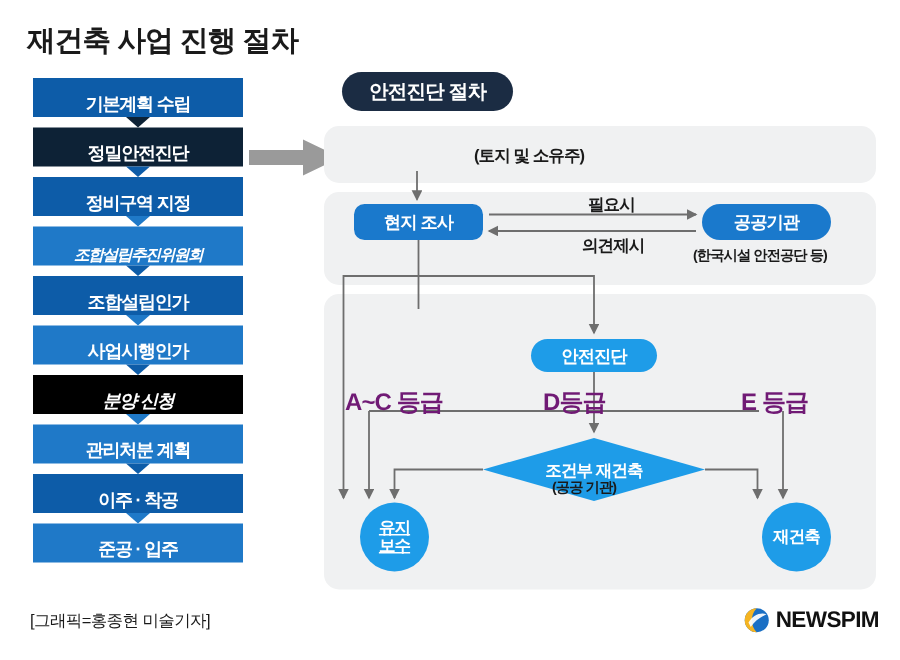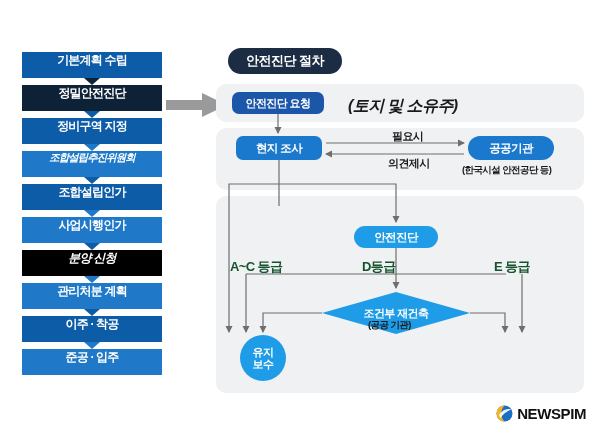--- a/index.html
+++ b/index.html
@@ -18,21 +18,21 @@
     font-size:19px;font-weight:700;color:#1a1a1a;
     letter-spacing:-0.5px;
   }
 
   
   .left-col{position:absolute;left:22px;top:52px;width:140px;}
   .step{
     position:relative;
     height:26px;
     margin-bottom:7px;
-    display:flex;align-items:flex-start;justify-content:center;
+    display:flex;align-items:flex-end;justify-content:center;
     color:#ffffff;
     font-size:12px;font-weight:700;
     letter-spacing:-0.8px;
     box-shadow:0 0 0 0 rgba(0,0,0,0);
   }
   .step:last-child{margin-bottom:0;}
   .step .caret{
     position:absolute;left:50%;bottom:-7px;
     transform:translateX(-50%);
     width:0;height:0;
@@ -75,29 +75,29 @@
   }
   .n-request{left:16px;top:44px;width:92px;height:22px;background:#1b56a8;font-size:11px;}
   .n-survey {left:20px;top:88px;width:86px;height:24px;background:#1a79cc;font-size:11.5px;}
   .n-public {left:252px;top:88px;width:86px;height:24px;background:#1a79cc;font-size:11.5px;border-radius:12px;}
   .n-diag   {left:138px;top:178px;width:84px;height:22px;background:#1e9ce8;font-size:11.5px;border-radius:11px;}
 
   .note{
     position:absolute;color:#1a1a1a;font-weight:700;
     letter-spacing:-0.6px;white-space:nowrap;
   }
-  .note-owner {left:132px;top:48px;font-size:16px;font-style:italic;}
+  .note-owner {left:100px;top:48px;font-size:11px;}
   .note-need  {left:176px;top:81px;font-size:11px;}
   .note-opin  {left:172px;top:108px;font-size:11px;}
   .note-kisc  {left:246px;top:116px;font-size:9.5px;font-weight:700;}
   .note-pub2  {left:152px;top:271px;font-size:9.5px;font-weight:700;}
 
   .grade{
-    position:absolute;color:#14532d;font-weight:700;
-    font-size:13px;letter-spacing:-0.6px;white-space:nowrap;
+    position:absolute;color:#701a75;font-weight:700;
+    font-size:16px;letter-spacing:-0.6px;white-space:nowrap;
   }
   .g-ac{left:14px;top:210px;}
   .g-d {left:146px;top:210px;}
   .g-e {left:278px;top:210px;}
 
   .diamond{
     position:absolute;left:106px;top:244px;
     width:148px;height:42px;
   }
   .diamond .dshape{
@@ -113,21 +113,21 @@
 
   .circ{
     position:absolute;
     border-radius:50%;
     background:#1e9ce8;
     display:flex;flex-direction:column;
     align-items:center;justify-content:center;
     color:#ffffff;font-size:11px;font-weight:700;
     line-height:12px;letter-spacing:-0.6px;
   }
-  .c-keep{left:24px;top:287px;width:46px;height:46px;}
+  .c-keep{left:24px;top:287px;width:46px;height:46px;text-decoration:underline;}
   .c-rebuild{left:292px;top:287px;width:46px;height:46px;}
 
   .conn{position:absolute;left:0;top:0;width:368px;height:345px;pointer-events:none;}
 
   
   .credit{
     position:absolute;left:20px;top:406px;
     font-size:11px;color:#1a1a1a;letter-spacing:-0.4px;
   }
   .brand{
@@ -137,20 +137,21 @@
   .brand .mark{width:17px;height:17px;}
   .brand .word{
     font-size:15px;font-weight:700;color:#111111;letter-spacing:-0.4px;
   }
 </style>
 </head>
 <body>
 
 <div id="root">
 
+  <div class="page-title">재건축 사업 진행 절차</div>
 
   <div class="left-col">
     <div class="step" style="background: rgb(13, 92, 168);">
       <span>기본계획 수립</span>
       <span class="caret" style="border-top-color: rgb(13, 34, 54);"></span>
     </div>
     <div class="step" style="background: rgb(13, 34, 54);">
       <span>정밀안전진단</span>
       <span class="caret" style="border-top-color: rgb(13, 92, 168);"></span>
     </div>
@@ -224,21 +225,20 @@
 
       <path d="M180,200 L180,240" stroke="#6e6e6e" stroke-width="1.2" fill="none" marker-end="url(#ah)"></path>
 
       <path d="M106,265 L47,265 L47,284" stroke="#6e6e6e" stroke-width="1.2" fill="none" marker-end="url(#ah)"></path>
 
       <path d="M254,265 L289,265 L289,284" stroke="#6e6e6e" stroke-width="1.2" fill="none" marker-end="url(#ah)"></path>
     </svg>
 
     <div class="panel-header">안전진단 절차</div>
 
-    <div class="node n-request">안전진단 요청</div>
     <div class="note note-owner">(토지 및 소유주)</div>
 
     <div class="node n-survey">현지 조사</div>
     <div class="node n-public">공공기관</div>
     <div class="note note-need">필요시</div>
     <div class="note note-opin">의견제시</div>
     <div class="note note-kisc">(한국시설 안전공단 등)</div>
 
     <div class="node n-diag">안전진단</div>
 
@@ -249,22 +249,26 @@
     <div class="diamond">
       <div class="dshape"></div>
       <div class="dlabel">조건부 재건축</div>
     </div>
     <div class="note note-pub2">(공공 기관)</div>
 
     <div class="circ c-keep">
       <span>유지</span>
       <span>보수</span>
     </div>
-  </div>
-
+    <div class="circ c-rebuild">
+      <span>재건축</span>
+    </div>
+  </div>
+
+  <div class="credit">[그래픽=홍종현 미술기자]</div>
   <div class="brand">
     <svg class="mark" viewBox="0 0 34 34">
       <circle cx="17" cy="17" r="16" fill="#1a6fc4"></circle>
       <path d="M17 1 A16 16 0 0 0 17 33 A23 23 0 0 1 17 1 Z" fill="#f5b421"></path>
       <path d="M6 20 C12 10, 22 6, 30 9 C22 13, 14 18, 9 26 Z" fill="#ffffff" opacity="0.92"></path>
     </svg>
     <span class="word">NEWSPIM</span>
   </div>
 
 </div>

